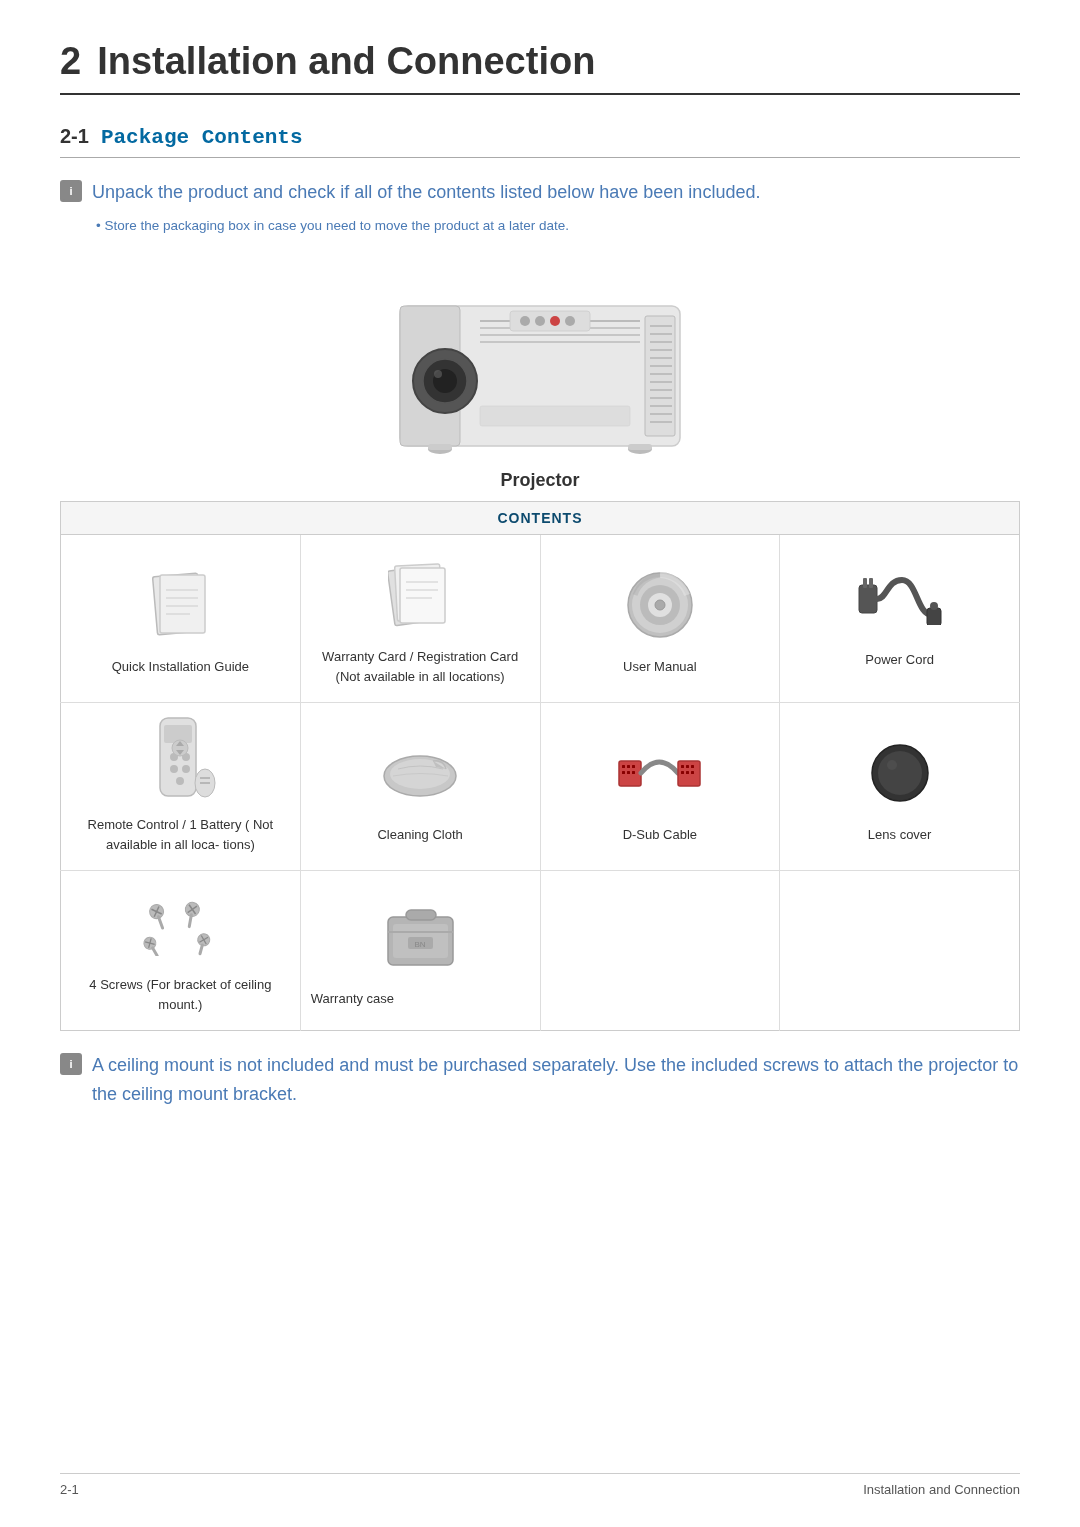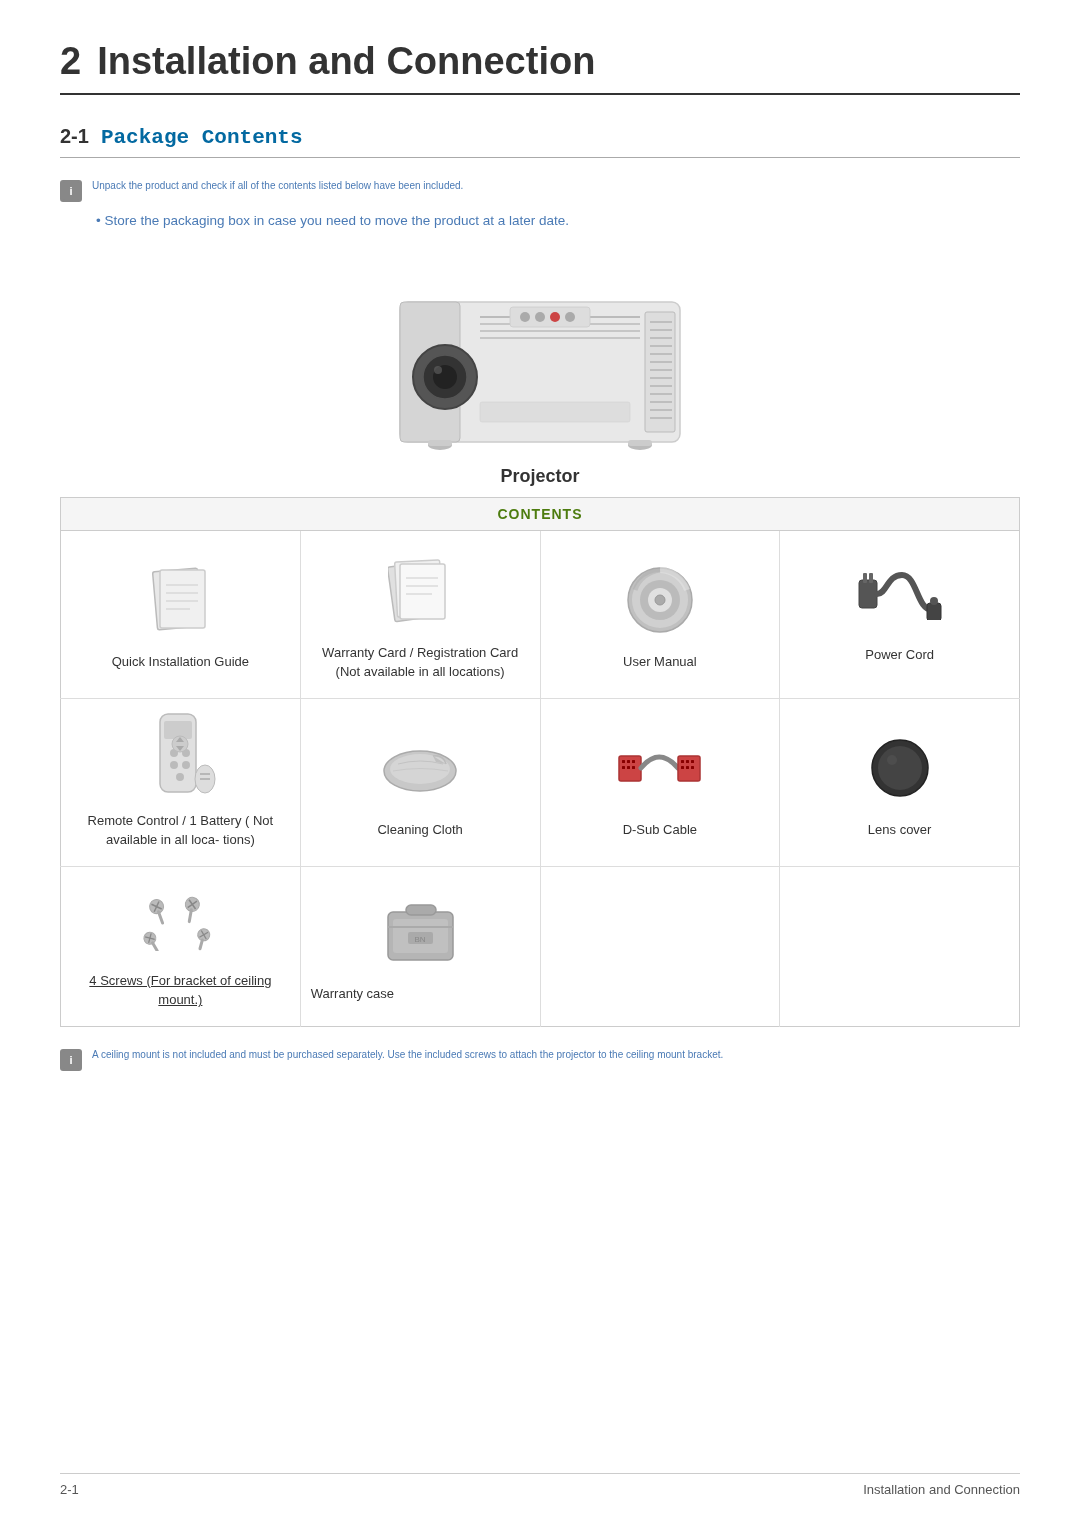--- a/index.html
+++ b/index.html
@@ -72,21 +72,21 @@
       flex-shrink: 0;
       margin-top: 2px;
       display: flex;
       align-items: center;
       justify-content: center;
       font-size: 12px;
       color: white;
     }
 
     .note-text {
-      font-size: 10px;
+      font-size: 18px;
       color: #4a7ab5;
       line-height: 1.6;
     }
 
     .bullet-secondary {
       font-size: 13.5px;
       color: #4a7ab5;
       padding-left: 36px;
       margin-bottom: 20px;
       line-height: 1.6;
@@ -116,21 +116,21 @@
       margin-top: 10px;
       margin-bottom: 10px;
     }
 
     .contents-header {
       background: #f5f5f5;
       text-align: center;
       padding: 8px;
       font-weight: bold;
       font-size: 14px;
-      color: #4d7c0f;
+      color: #0c4a6e;
       border-bottom: 1px solid #ccc;
       letter-spacing: 1px;
     }
 
     .content-item-image {
       height: 80px;
       display: flex;
       align-items: center;
       justify-content: center;
       margin-bottom: 12px;
@@ -386,21 +386,21 @@
             <circle cx="30" cy="30" r="28" fill="#333" stroke="#222" stroke-width="1.5"></circle>
             <circle cx="30" cy="30" r="22" fill="#444"></circle>
             <circle cx="22" cy="22" r="5" fill="#555" opacity="0.5"></circle>
           </svg>
         </div>
         <div class="content-item-label">Lens cover</div>
       </td>
     </tr>
 
     <tr style="border-top: 1px solid #ddd;">
-      <td style="text-align:center; padding:12px 10px 16px; border-right:1px solid #ddd; width:25%;text-decoration:underline;">
+      <td style="text-align:center; padding:12px 10px 16px; border-right:1px solid #ddd; width:25%;">
         <div class="content-item-image">
 
           <svg width="80" height="65" viewBox="0 0 80 65">
 
             <g transform="rotate(-20, 20, 30)">
               <circle cx="20" cy="20" r="7" fill="#bbb" stroke="#aaa" stroke-width="1"></circle>
               <line x1="16" y1="16" x2="24" y2="24" stroke="#888" stroke-width="1.5"></line>
               <line x1="24" y1="16" x2="16" y2="24" stroke="#888" stroke-width="1.5"></line>
               <rect x="18.5" y="24" width="3" height="15" rx="1.5" fill="#aaa"></rect>
             </g>

